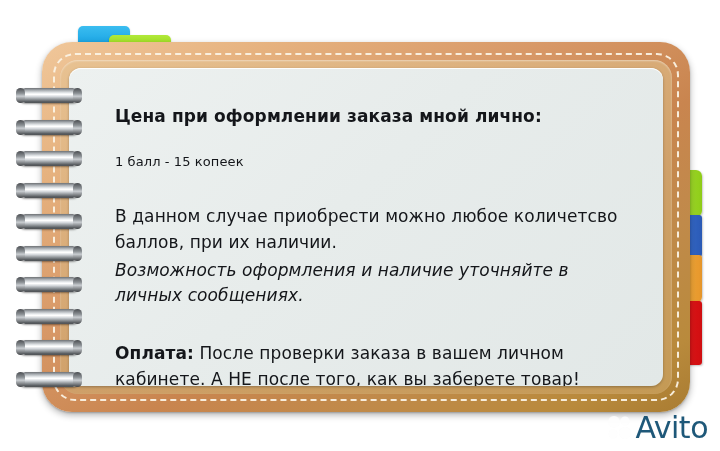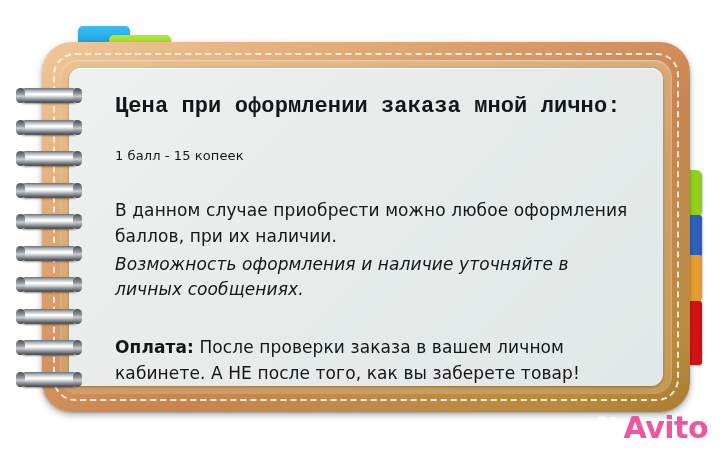--- a/index.html
+++ b/index.html
@@ -155,26 +155,25 @@
     right: 24px;
     bottom: 14px;
   }
 
   
   .txt {
     color: #14161a;
     letter-spacing: 0.1px;
   }
   #heading {
-    font-size: 22px;
+    font-size: 17px;
     font-weight: bold;
     line-height: 1.2;
-    margin: 0 0 0px 0;
+    margin: 12px 0 0px 0;
     white-space: nowrap;
-    font-family: Liberation Mono, monospace;
   }
   #price-line {
     font-size: 13px;
     font-weight: normal;
     margin-top: 28px;
     line-height: 1.2;
   }
   #para-1 {
     font-size: 17px;
     line-height: 1.52;
@@ -250,22 +249,22 @@
     display: flex;
     align-items: center;
     gap: 3px;
     opacity: 0.92;
   }
   #avito-mark {
     display: block;
   }
   #avito-text {
     font-size: 30px;
-    font-weight: bold;
-    color: #ec4899;
+    font-weight: normal;
+    color: #0c4a6e;
     letter-spacing: -0.5px;
     line-height: 1;
     text-shadow: 0 0 1px rgba(200,200,200,0.35);
   }
 </style>
 </head>
 <body>
 
 <div id="stage">
 
@@ -281,21 +280,21 @@
     <div id="inner-bevel"></div>
     <div id="stitch"></div>
 
     <div id="page">
       <div id="page-inner">
 
         <div class="txt" id="heading">Цена при оформлении заказа мной лично:</div>
 
         <div class="txt" id="price-line">1 балл - 15 копеек</div>
 
-        <div class="txt" id="para-1">В данном случае приобрести можно любое оформления баллов, при их наличии.</div>
+        <div class="txt" id="para-1">В данном случае приобрести можно любое количетсво баллов, при их наличии.</div>
 
         <div class="txt" id="para-2">Возможность оформления и наличие уточняйте в личных сообщениях.</div>
 
         <div class="txt" id="payment">
           <span id="payment-label">Оплата:</span><span> После проверки заказа в вашем личном кабинете. А НЕ после того, как вы заберете товар!</span>
         </div>
 
       </div>
     </div>
   </div>

